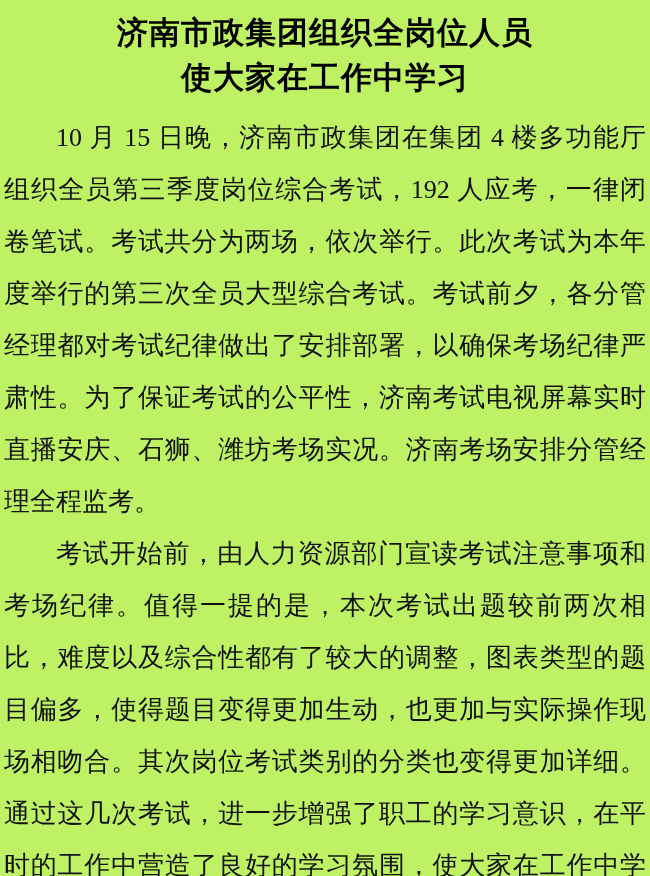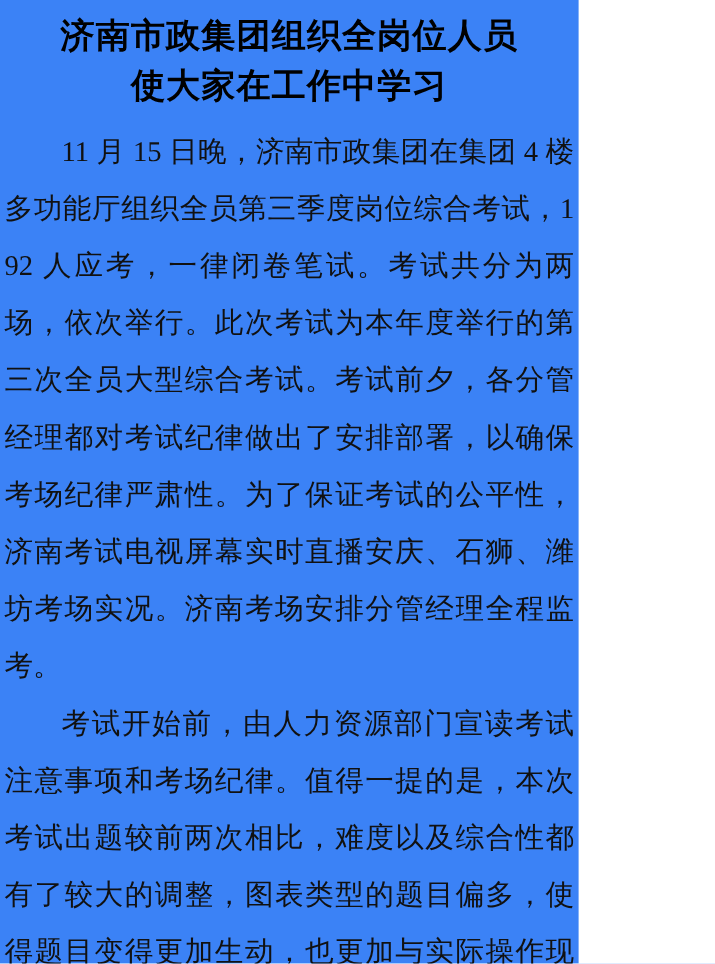--- a/index.html
+++ b/index.html
@@ -9,24 +9,24 @@
   }
   body {
     width: 650px;
     height: 876px;
     overflow: hidden;
     color: #111111;
     font-family: "Liberation Serif", "DejaVu Serif", serif;
   }
   .doc-page {
     box-sizing: border-box;
-    width: 526px;
+    width: 650px;
     height: 876px;
     padding: 10px 4px 0 4px;
-    background: #3b82f6;
+    background: #bef264;
   }
   .doc-title {
     margin: 0 0 12px 0;
     text-align: center;
     font-size: 31px;
     font-weight: bold;
     line-height: 45px;
     color: #000000;
     letter-spacing: 1px;
   }
@@ -46,16 +46,16 @@
 </style>
 </head>
 <body>
 
 <div class="doc-page">
   <h1 class="doc-title">
     <span class="title-line">济南市政集团组织全岗位人员</span>
     <span class="title-line">使大家在工作中学习</span>
   </h1>
   <div class="doc-body">
-    <p>11 月 15 日晚，济南市政集团在集团 4 楼多功能厅组织全员第三季度岗位综合考试，192 人应考，一律闭卷笔试。考试共分为两场，依次举行。此次考试为本年度举行的第三次全员大型综合考试。考试前夕，各分管经理都对考试纪律做出了安排部署，以确保考场纪律严肃性。为了保证考试的公平性，济南考试电视屏幕实时直播安庆、石狮、潍坊考场实况。济南考场安排分管经理全程监考。</p>
+    <p>10 月 15 日晚，济南市政集团在集团 4 楼多功能厅组织全员第三季度岗位综合考试，192 人应考，一律闭卷笔试。考试共分为两场，依次举行。此次考试为本年度举行的第三次全员大型综合考试。考试前夕，各分管经理都对考试纪律做出了安排部署，以确保考场纪律严肃性。为了保证考试的公平性，济南考试电视屏幕实时直播安庆、石狮、潍坊考场实况。济南考场安排分管经理全程监考。</p>
     <p>考试开始前，由人力资源部门宣读考试注意事项和考场纪律。值得一提的是，本次考试出题较前两次相比，难度以及综合性都有了较大的调整，图表类型的题目偏多，使得题目变得更加生动，也更加与实际操作现场相吻合。其次岗位考试类别的分类也变得更加详细。通过这几次考试，进一步增强了职工的学习意识，在平时的工作中营造了良好的学习氛围，使大家在工作中学习，在学习中进步，不断提升自己业务水平，并将理论与实际相结合，不断提高自身素质，从而更好地完成日常工作。</p>
   </div>
 </div>
 
 </body></html>

